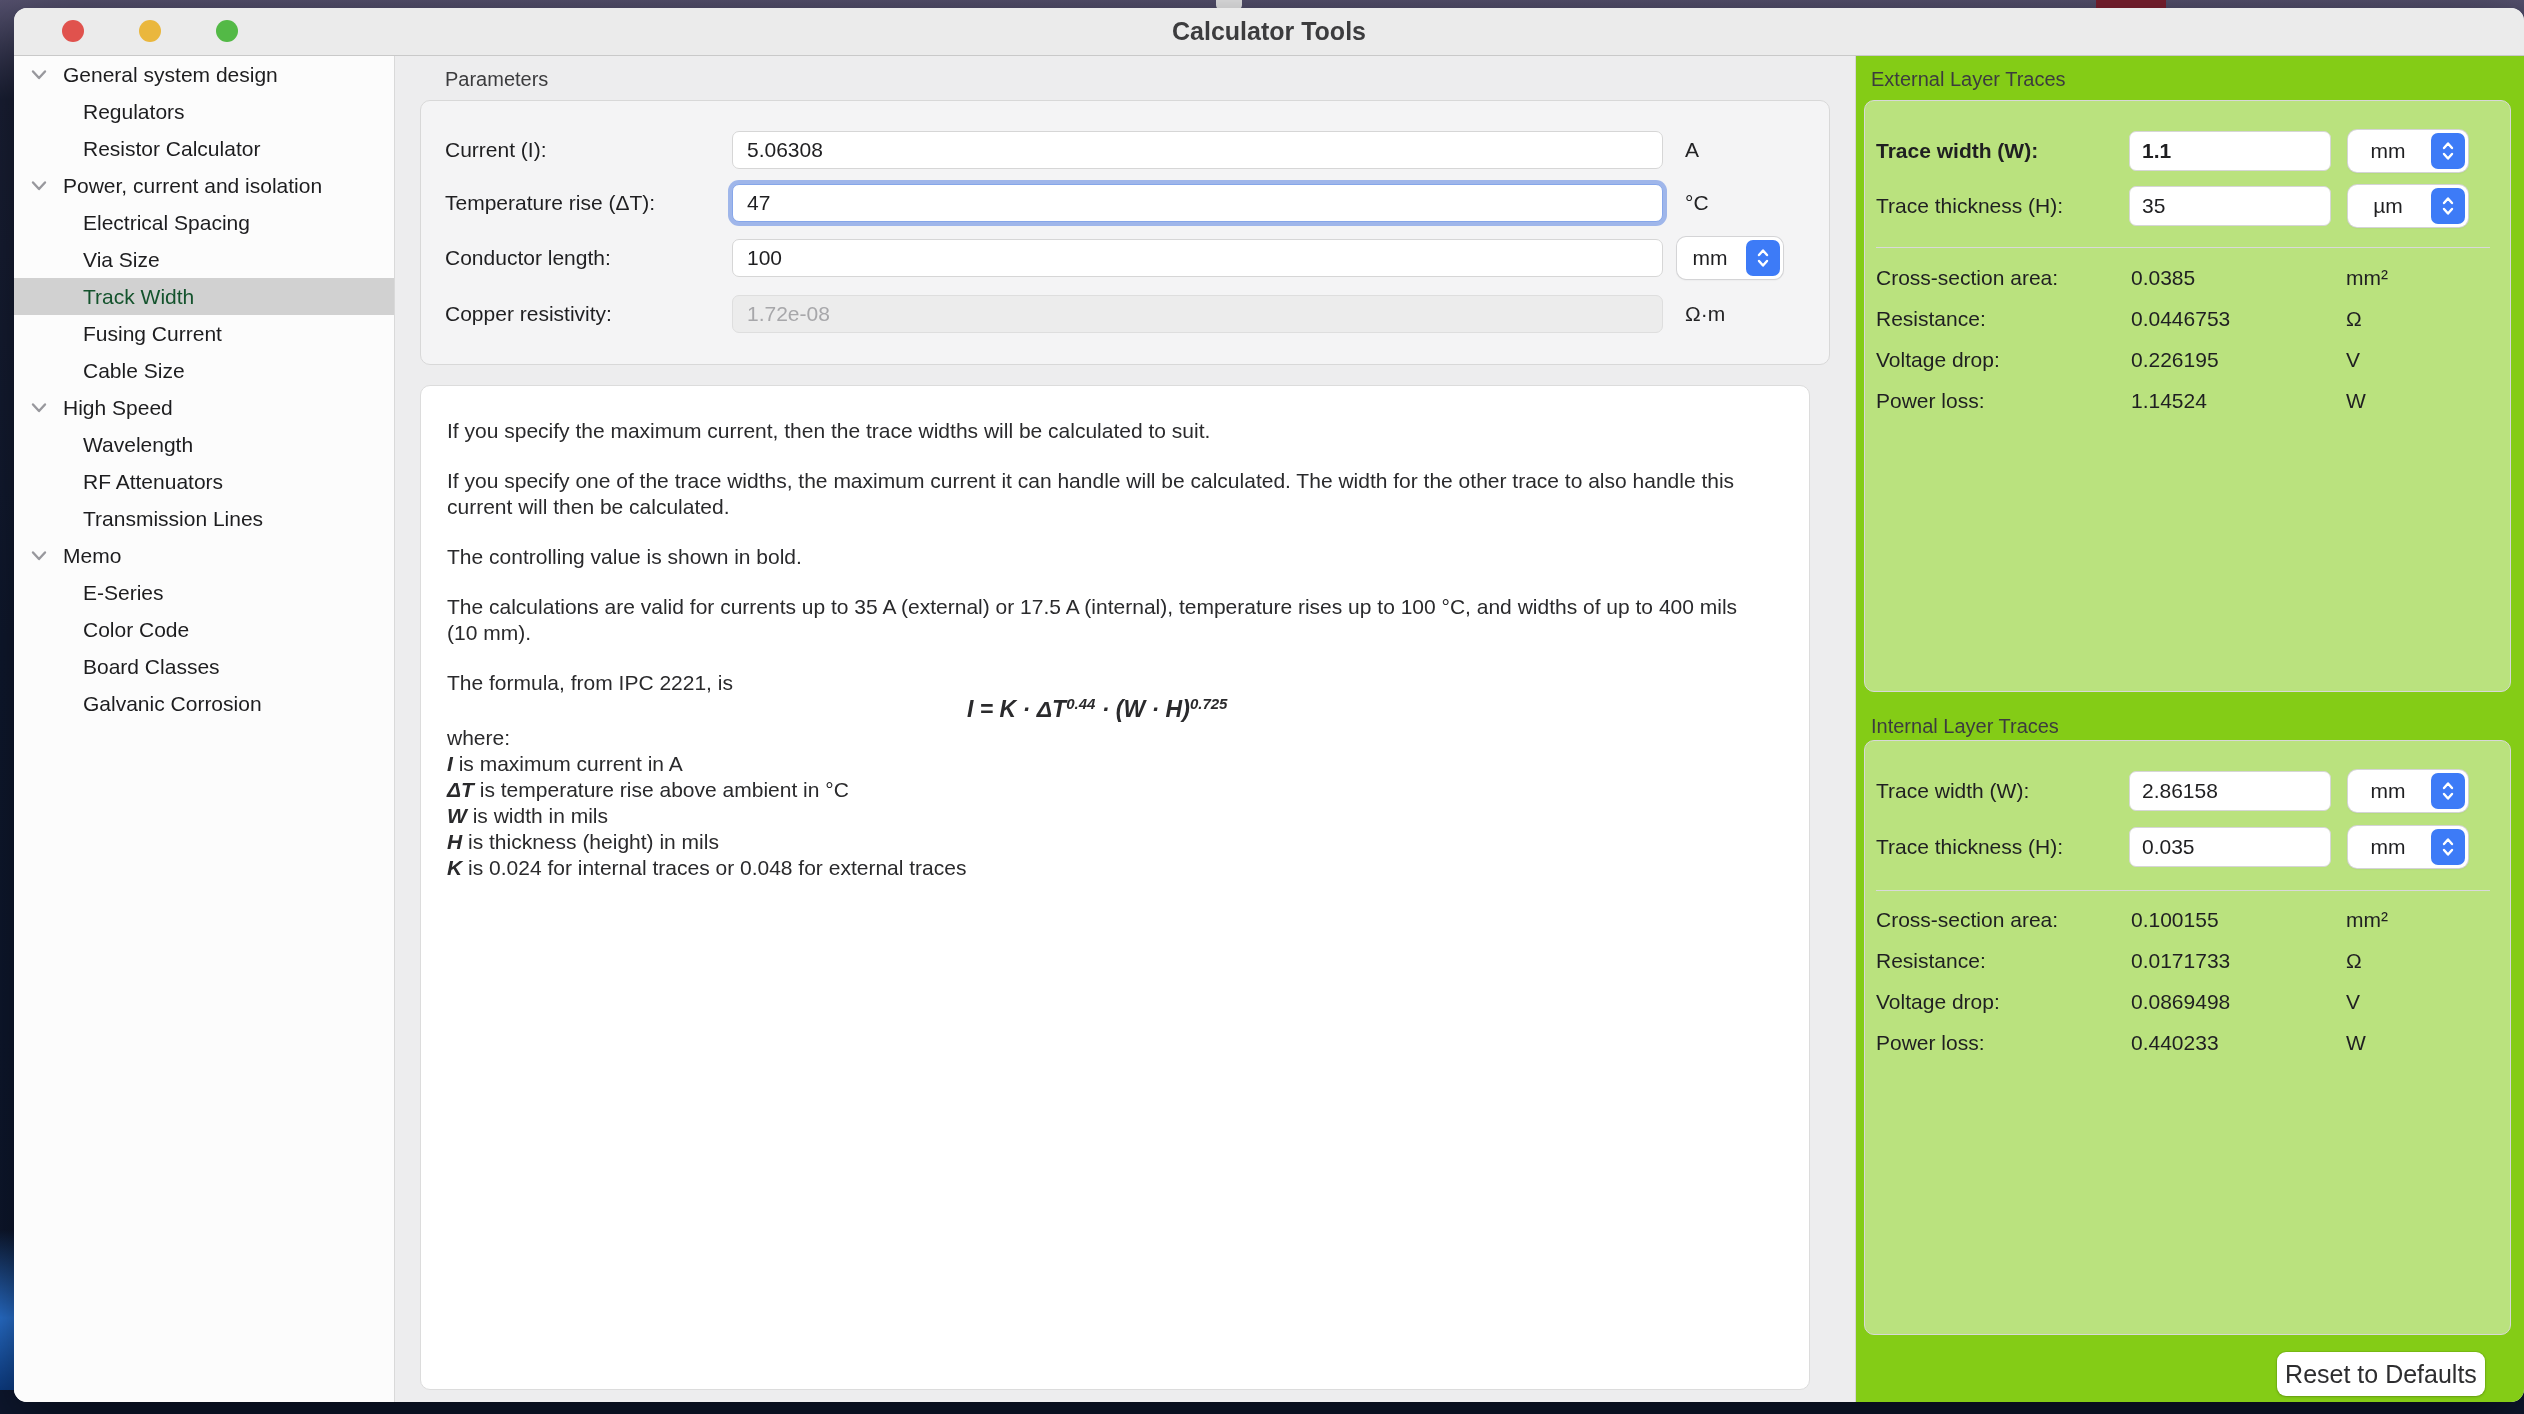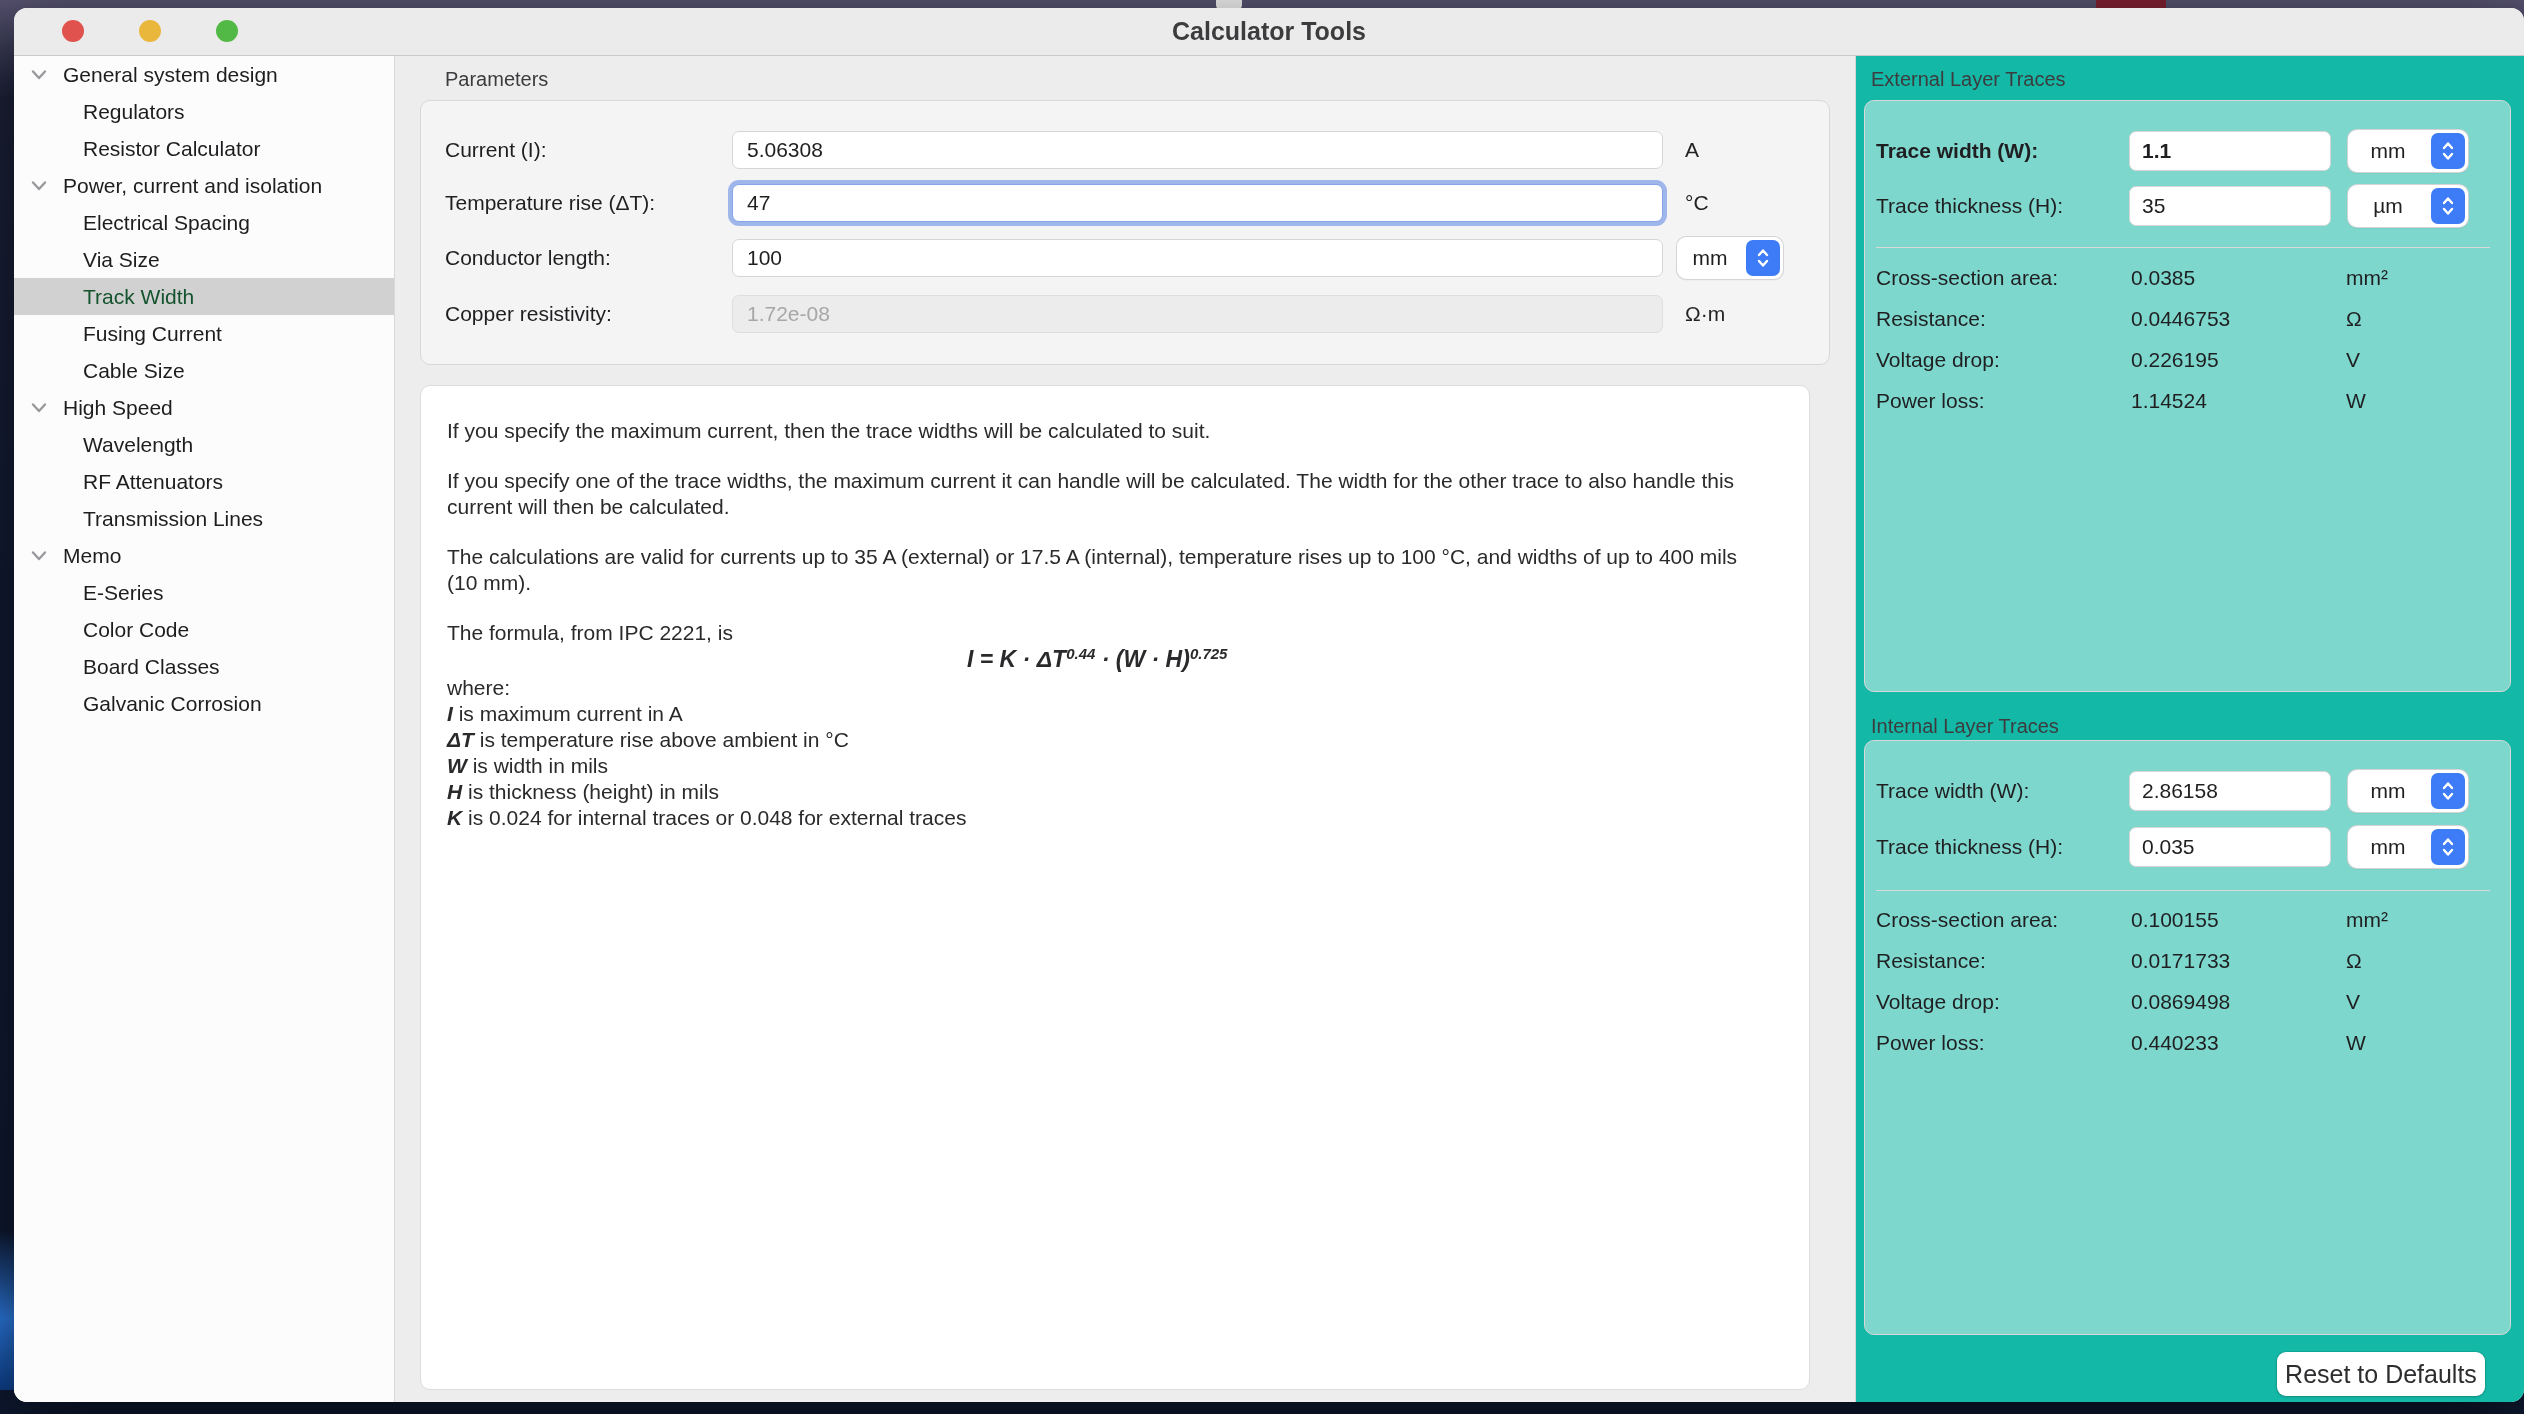--- a/index.html
+++ b/index.html
@@ -75,21 +75,21 @@
     background:#ffffff; border:1px solid #dcdcdc; border-radius:10px;
     padding:32px 40px 0 26px; font-size:21px; line-height:26px; color:#2a2a2c;
   }
   .desc-p { margin-bottom:24px; }
   .formula-line { margin-left:520px; font-weight:bold; font-style:italic; font-size:23px; white-space:nowrap; }
   .formula-line .sup { font-size:15px; position:relative; top:-8px; }
   .where-block p { margin:0; }
   .where-block .sym { font-weight:bold; font-style:italic; }
 
   
-  .rpanel { width:669px; flex:none; position:relative; background:#14b8a6; border-left:1px solid #d6d6d6; }
+  .rpanel { width:669px; flex:none; position:relative; background:#84cc16; border-left:1px solid #d6d6d6; }
   .ext-box { left:8px; top:44px; width:647px; height:592px; }
   .int-box { left:8px; top:684px; width:647px; height:595px; }
 
   .panel-row { position:absolute; left:20px; display:flex; align-items:center; height:42px; }
   .panel-row .plabel { width:253px; flex:none; font-size:21px; color:#1f1f21; }
   .panel-row .plabel.bold { font-weight:bold; }
   .sfield {
     width:202px; height:40px; background:#fff; border:1px solid #d6d6d6; border-radius:7px;
     font-family:"Liberation Sans","DejaVu Sans",sans-serif; font-size:21px; color:#1f1f21; padding:0 12px; outline:none;
   }
@@ -273,20 +273,21 @@
         <span class="unit-text">Ω·m</span>
       </div>
 
       <div class="desc-box">
         <div>
 
             <p class="desc-p">If you specify the maximum current, then the trace widths will be calculated to suit.</p>
 
             <p class="desc-p">If you specify one of the trace widths, the maximum current it can handle will be calculated. The width for the other trace to also handle this current will then be calculated.</p>
 
+            <p class="desc-p">The controlling value is shown in bold.</p>
 
             <p class="desc-p">The calculations are valid for currents up to 35 A (external) or 17.5 A (internal), temperature rises up to 100 °C, and widths of up to 400 mils (10 mm).</p>
           </div>
         <p>The formula, from IPC 2221, is</p>
         <div class="formula-line"><span>I = K · ΔT</span><span class="sup">0.44</span><span> · (W · H)</span><span class="sup">0.725</span></div>
         <div class="where-block">
           <p>where:</p>
           <div>
 
               <p><span class="sym">I</span><span> is maximum current in A</span></p>

